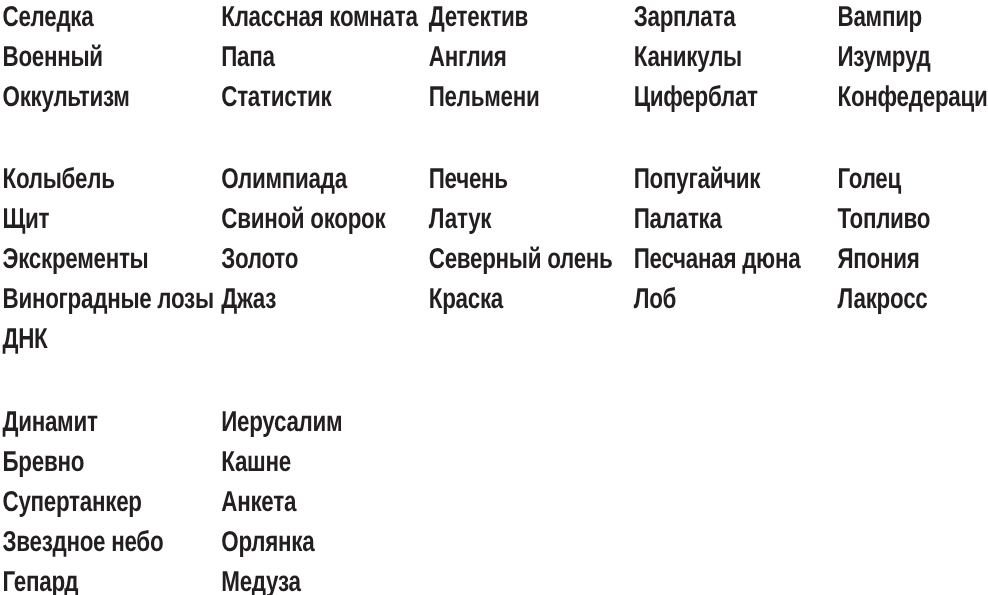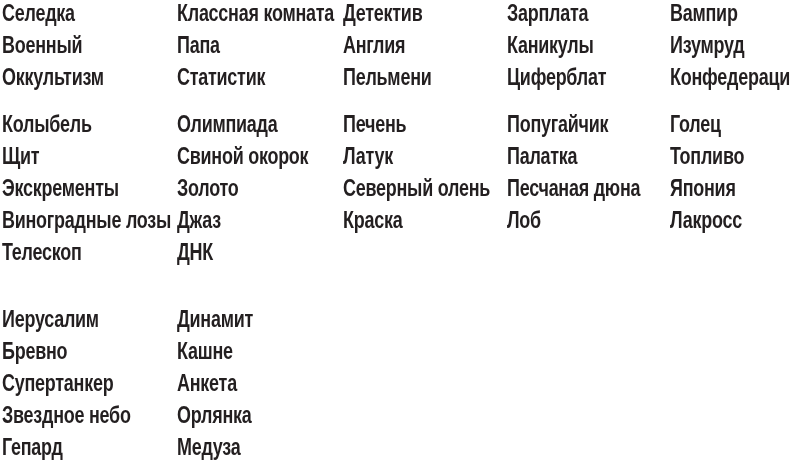--- a/index.html
+++ b/index.html
@@ -16,21 +16,21 @@
   .page {
     position: relative;
     margin-top: -3px;
     padding-left: 2px;
   }
   .word-group {
     display: grid;
     grid-template-columns: 175px 166px 164px 163px 1fr;
     grid-auto-rows: 32px;
   }
-  .word-group.group-2 { margin-top: 15px; text-decoration: underline; }
+  .word-group.group-2 { margin-top: 33px; text-decoration: underline; }
   .word-group.group-3 { margin-top: 35px; }
   .cell {
     height: 32px;
     line-height: 32px;
     white-space: nowrap;
     overflow: visible;
   }
   .word {
     display: inline-block;
     font-size: 23px;
@@ -77,26 +77,25 @@
       <div class="cell"><span class="word">Экскременты</span></div>
       <div class="cell"><span class="word">Золото</span></div>
       <div class="cell"><span class="word">Северный олень</span></div>
       <div class="cell"><span class="word">Песчаная дюна</span></div>
       <div class="cell"><span class="word">Япония</span></div>
       <div class="cell"><span class="word">Виноградные лозы</span></div>
       <div class="cell"><span class="word">Джаз</span></div>
       <div class="cell"><span class="word">Краска</span></div>
       <div class="cell"><span class="word">Лоб</span></div>
       <div class="cell"><span class="word">Лакросс</span></div>
-      <div class="cell"><span class="word">Телескоп</span></div>
       <div class="cell"><span class="word">ДНК</span></div>
     </div>
   <div class="word-group group-3">
+      <div class="cell"><span class="word">Динамит</span></div>
       <div class="cell"><span class="word">Иерусалим</span></div>
-      <div class="cell"><span class="word">Динамит</span></div>
       <div class="cell"><span class="word"></span></div>
       <div class="cell"><span class="word"></span></div>
       <div class="cell"><span class="word"></span></div>
       <div class="cell"><span class="word">Бревно</span></div>
       <div class="cell"><span class="word">Кашне</span></div>
       <div class="cell"><span class="word"></span></div>
       <div class="cell"><span class="word"></span></div>
       <div class="cell"><span class="word"></span></div>
       <div class="cell"><span class="word">Супертанкер</span></div>
       <div class="cell"><span class="word">Анкета</span></div>

